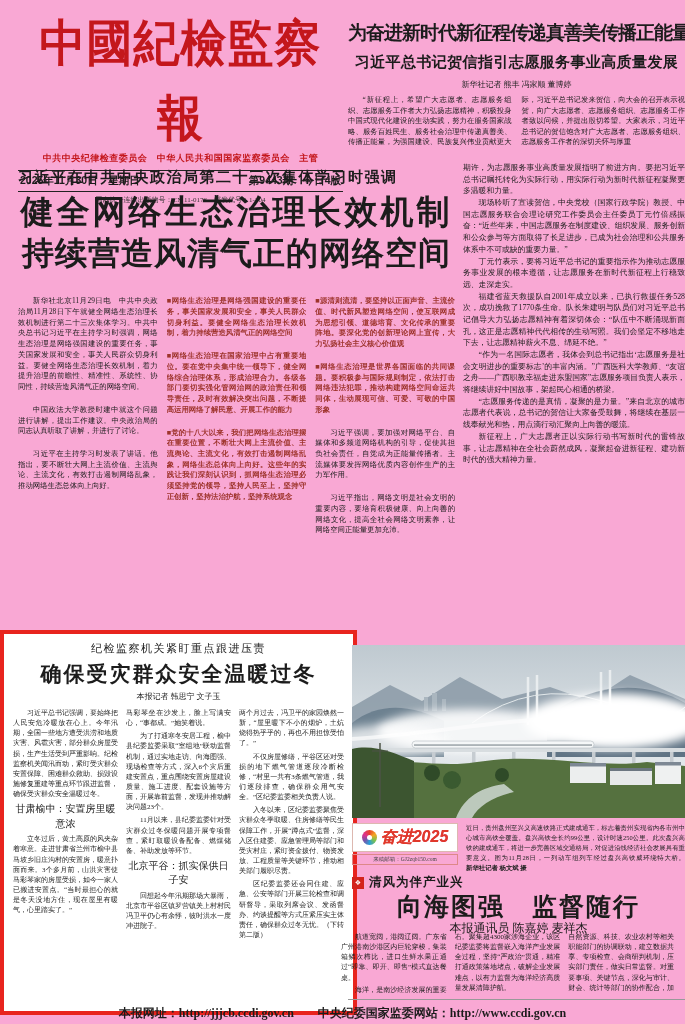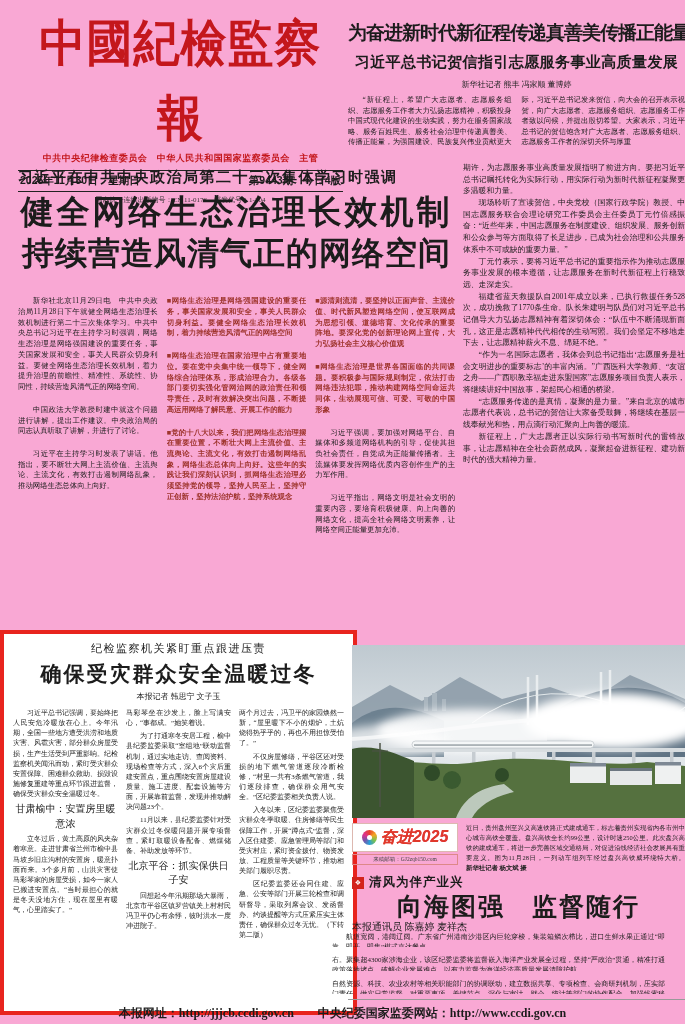--- a/index.html
+++ b/index.html
@@ -56,22 +56,22 @@
   .badge-title{font-size:16px;font-weight:900;font-style:italic;color:#e0392b;
                background:linear-gradient(90deg,#e8432b,#d4237a);-webkit-background-clip:text;background-clip:text;}
   .badge-email{margin-top:2px;border:1px solid #d88;font-size:5.5px;padding:1px 0;color:#444;}
   .caption{flex:1;font-size:6.4px;line-height:1.55;text-align:justify;color:#222;}
   .credit{font-weight:bold;white-space:nowrap;}
   .labelrow{position:absolute;left:352px;top:874px;display:flex;align-items:center;gap:5px;}
   .logo-sq{width:12px;height:12px;background:#d3231c;color:#fff;font-size:7px;line-height:12px;text-align:center;flex:none;}
   .label-t{font-size:12.5px;font-weight:bold;letter-spacing:1px;}
   .ocean-h{position:absolute;left:352px;top:890px;width:333px;text-align:center;
            font-size:25px;font-weight:900;letter-spacing:2px;}
-  .ocean-by{position:absolute;left:352px;top:920px;width:333px;text-align:left;font-size:10px;}
-  .ocean-cols{position:absolute;left:332px;top:932px;width:333px;height:62px;display:flex;gap:8px;overflow:hidden;flex-direction:column;}
+  .ocean-by{position:absolute;left:352px;top:920px;width:333px;text-align:center;font-size:12px;}
+  .ocean-cols{position:absolute;left:341px;top:932px;width:333px;height:62px;display:flex;gap:8px;overflow:hidden;}
   .ocean-cols>div{flex:1;font-size:7px;line-height:1.45;text-align:justify;overflow:hidden;}
   .ocean-cols p{margin:0 0 2px;text-indent:2em;}
   .rule-r{position:absolute;left:348px;top:999px;width:337px;height:1px;background:#999;}
   .footer{position:absolute;left:0;top:1005px;width:685px;text-align:center;font-size:12px;font-weight:bold;}
 </style>
 </head>
 <body>
 
 <div class="page">
 
@@ -138,21 +138,21 @@
     <div class="rb-h">确保受灾群众安全温暖过冬</div>
     <div class="rb-by">本报记者 韩思宁 文子玉</div>
     <div class="rb-cols">
       <div>
         <p>习近平总书记强调，要始终把人民安危冷暖放在心上。今年汛期，全国一些地方遭受洪涝和地质灾害、风雹灾害，部分群众房屋受损，生产生活受到严重影响。纪检监察机关闻汛而动，紧盯受灾群众安置保障、困难群众救助、损毁设施修复重建等重点环节跟进监督，确保受灾群众安全温暖过冬。</p>
         <p class="rb-sub">甘肃榆中：安置房里暖意浓</p>
         <p>立冬过后，黄土高原的风夹杂着寒意。走进甘肃省兰州市榆中县马坡乡旧庄沟村的安置房，暖意扑面而来。3个多月前，山洪灾害使马彩琴家的房屋受损，如今一家人已搬进安置点。“当时最担心的就是冬天没地方住，现在屋里有暖气，心里踏实了。”</p>
       </div>
       <div>
         <p style="text-indent:0;">马彩琴坐在沙发上，脸上写满安心，“事都成。”她笑着说。</p>
-        <p>为了打通寒冬安居工程，榆中县纪委监委采取“室组地”联动监督机制，通过实地走访、查阅资料、现场检查等方式，深入6个灾后重建安置点，重点围绕安置房屋建设质量、施工进度、配套设施等方面，开展靠前监督，发现并推动解决问题23个。</p>
+        <p>为了打通寒冬安居工程，榆中县纪委监委采取“室组地”联动监督机制，通过实地走访、向海图强、现场检查等方式，深入6个灾后重建安置点，重点围绕安置房屋建设质量、施工进度、配套设施等方面，开展靠前监督，发现并推动解决问题23个。</p>
         <p>11月以来，县纪委监委针对受灾群众过冬保暖问题开展专项督查，紧盯取暖设备配备、燃煤储备、补助发放等环节。</p>
         <p class="rb-sub">北京平谷：抓实保供日子安</p>
         <p>回想起今年汛期那场大暴雨，北京市平谷区镇罗营镇关上村村民冯卫平仍心有余悸，彼时洪水一度冲进院子。</p>
       </div>
       <div>
         <p style="text-indent:0;">两个月过去，冯卫平的家园焕然一新，“屋里暖下不小的烟炉，土炕烧得热乎乎的，再也不用担惊受怕了。”</p>
         <p>不仅房屋修缮，平谷区还对受损的地下燃气管道逐段冷断检修，“村里一共有3条燃气管道，我们逐段排查，确保群众用气安全。”区纪委监委相关负责人说。</p>
         <p>入冬以来，区纪委监委聚焦受灾群众冬季取暖、住房修缮等民生保障工作，开展“蹲点式”监督，深入区住建委、应急管理局等部门和受灾村庄，紧盯资金拨付、物资发放、工程质量等关键环节，推动相关部门履职尽责。</p>
         <p>区纪委监委还会同住建、应急、公安等部门开展三轮检查和调研督导，采取列席会议、发函督办、约谈提醒等方式压紧压实主体责任，确保群众过冬无忧。（下转第二版）</p>
       </div>

